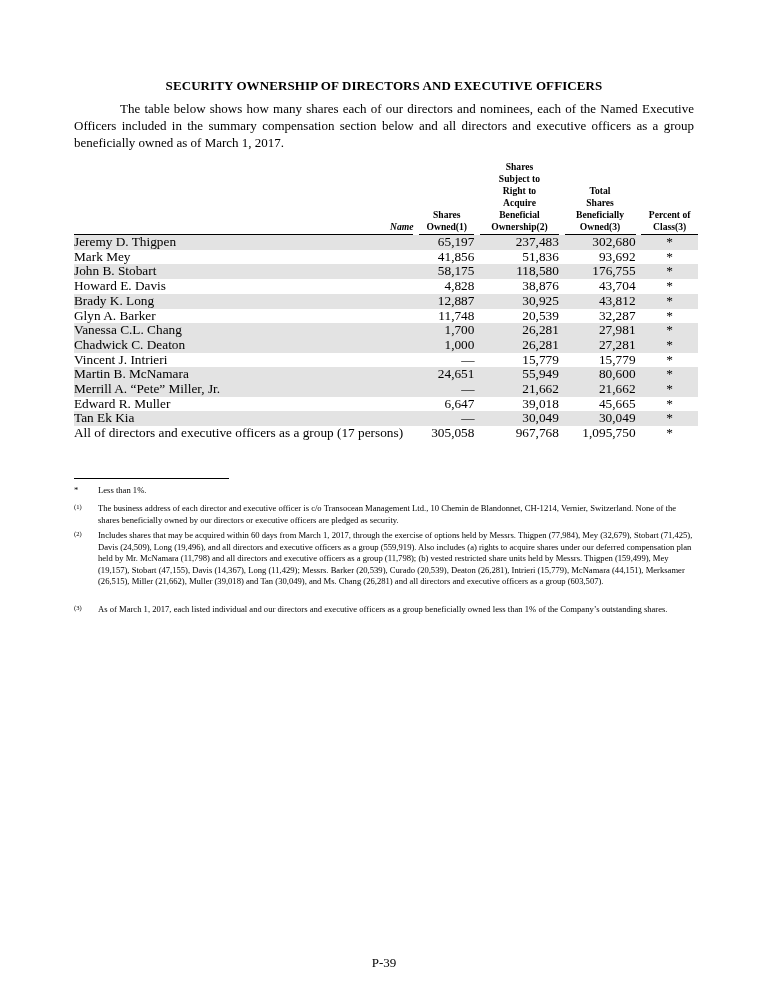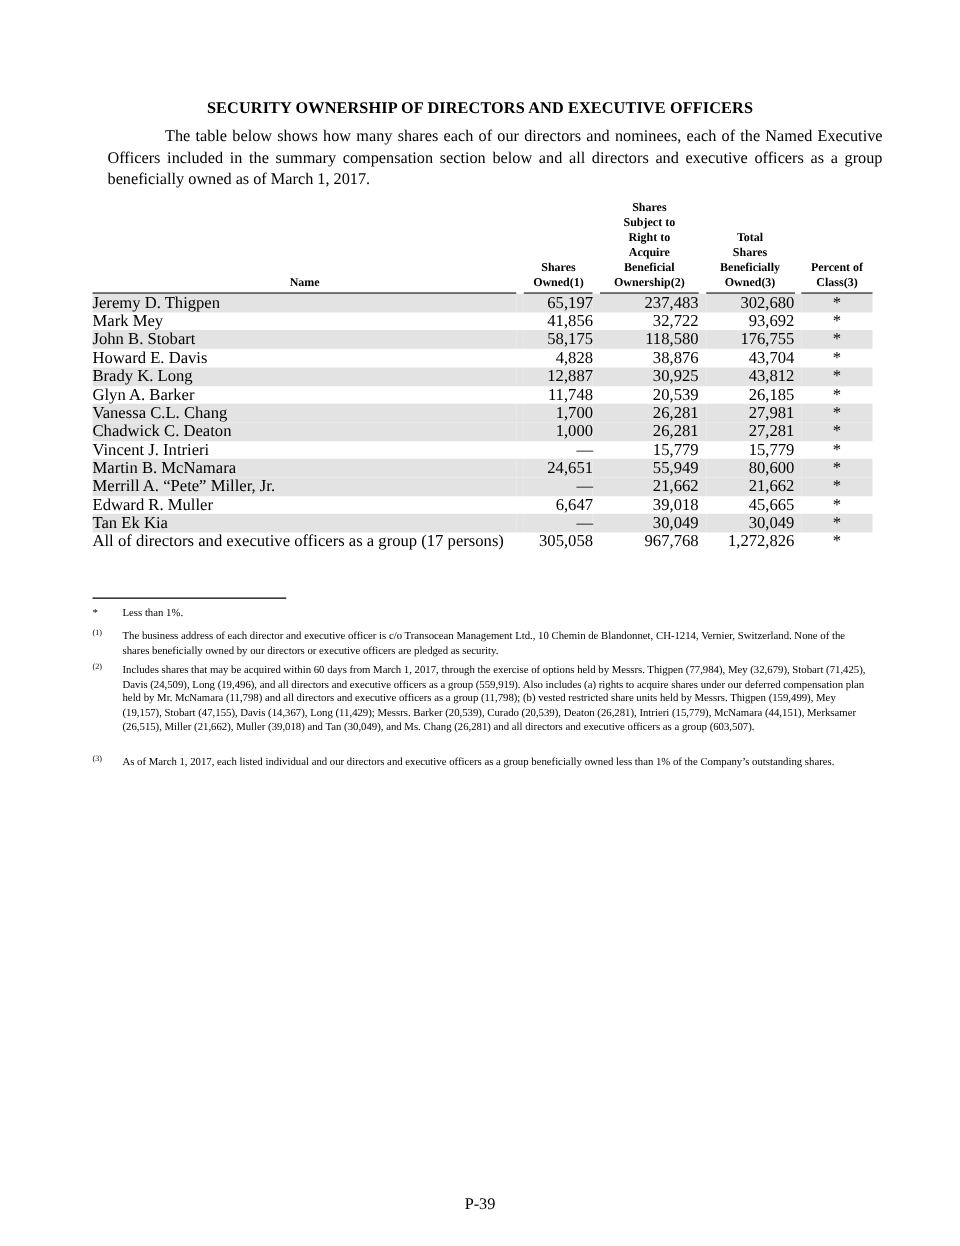--- a/index.html
+++ b/index.html
@@ -5,34 +5,34 @@
   html, body { margin: 0; padding: 0; background: #ffffff; }
   body {
     width: 768px; height: 997px; position: relative; overflow: hidden;
     font-family: "Liberation Serif", "DejaVu Serif", serif; color: #000;
   }
   .title {
     position: absolute; top: 78px; left: 0; width: 768px; text-align: center;
     font-weight: bold; font-size: 13px; letter-spacing: 0.1px;
   }
   .intro {
-    position: absolute; top: 100px; left: 86px; width: 620px;
+    position: absolute; top: 100px; left: 74px; width: 620px;
     font-size: 13px; line-height: 17px; text-align: justify;
   }
   .intro .indent { display: inline-block; width: 46px; }
   table.own {
     position: absolute; top: 161px; left: 74px; width: 624px;
     border-collapse: collapse; font-size: 13.3px;
   }
   table.own th {
     font-weight: bold; font-size: 9.6px; line-height: 12px; vertical-align: bottom;
     padding: 0; text-align: center;
   }
   table.own th .hl { display: block; border-bottom: 1px solid #000; padding-bottom: 1px; }
-  table.own th.name { text-align: center; }
+  table.own th.name { text-align: right; font-style: italic; }
   table.own td { padding: 0; height: 14.7px; line-height: 14.7px; white-space: nowrap; }
   table.own tr.shade td.c { background: #e3e3e3; }
   td.num { text-align: right; }
   td.pct { text-align: center; }
   col.c-name { width: 340px; }
   col.c-gap { width: 6px; }
   col.c-own { width: 56px; }
   col.c-acq { width: 80px; }
   col.c-tot { width: 72px; }
   col.c-pct { width: 58px; }
@@ -102,21 +102,21 @@
         <td class="c gap"></td>
         <td class="c num">302,680</td>
         <td class="c gap"></td>
         <td class="c pct">*</td>
       </tr>
       <tr>
         <td class="c">Mark Mey</td>
         <td class="c gap"></td>
         <td class="c num">41,856</td>
         <td class="c gap"></td>
-        <td class="c num">32,722</td>
+        <td class="c num">51,836</td>
         <td class="c gap"></td>
         <td class="c num">93,692</td>
         <td class="c gap"></td>
         <td class="c pct">*</td>
       </tr>
       <tr class="shade">
         <td class="c">John B. Stobart</td>
         <td class="c gap"></td>
         <td class="c num">58,175</td>
         <td class="c gap"></td>
@@ -148,21 +148,21 @@
         <td class="c gap"></td>
         <td class="c pct">*</td>
       </tr>
       <tr>
         <td class="c">Glyn A. Barker</td>
         <td class="c gap"></td>
         <td class="c num">11,748</td>
         <td class="c gap"></td>
         <td class="c num">20,539</td>
         <td class="c gap"></td>
-        <td class="c num">26,185</td>
+        <td class="c num">32,287</td>
         <td class="c gap"></td>
         <td class="c pct">*</td>
       </tr>
       <tr class="shade">
         <td class="c">Vanessa C.L. Chang</td>
         <td class="c gap"></td>
         <td class="c num">1,700</td>
         <td class="c gap"></td>
         <td class="c num">26,281</td>
         <td class="c gap"></td>
@@ -236,21 +236,21 @@
         <td class="c gap"></td>
         <td class="c pct">*</td>
       </tr>
       <tr>
         <td class="c">All of directors and executive officers as a group (17 persons)</td>
         <td class="c gap"></td>
         <td class="c num">305,058</td>
         <td class="c gap"></td>
         <td class="c num">967,768</td>
         <td class="c gap"></td>
-        <td class="c num">1,272,826</td>
+        <td class="c num">1,095,750</td>
         <td class="c gap"></td>
         <td class="c pct">*</td>
       </tr>
     </tbody>
 </table>
 
 <div class="fn-rule"></div>
 
 <div class="fn" style="top:485px">
   <span class="mark">*</span>

